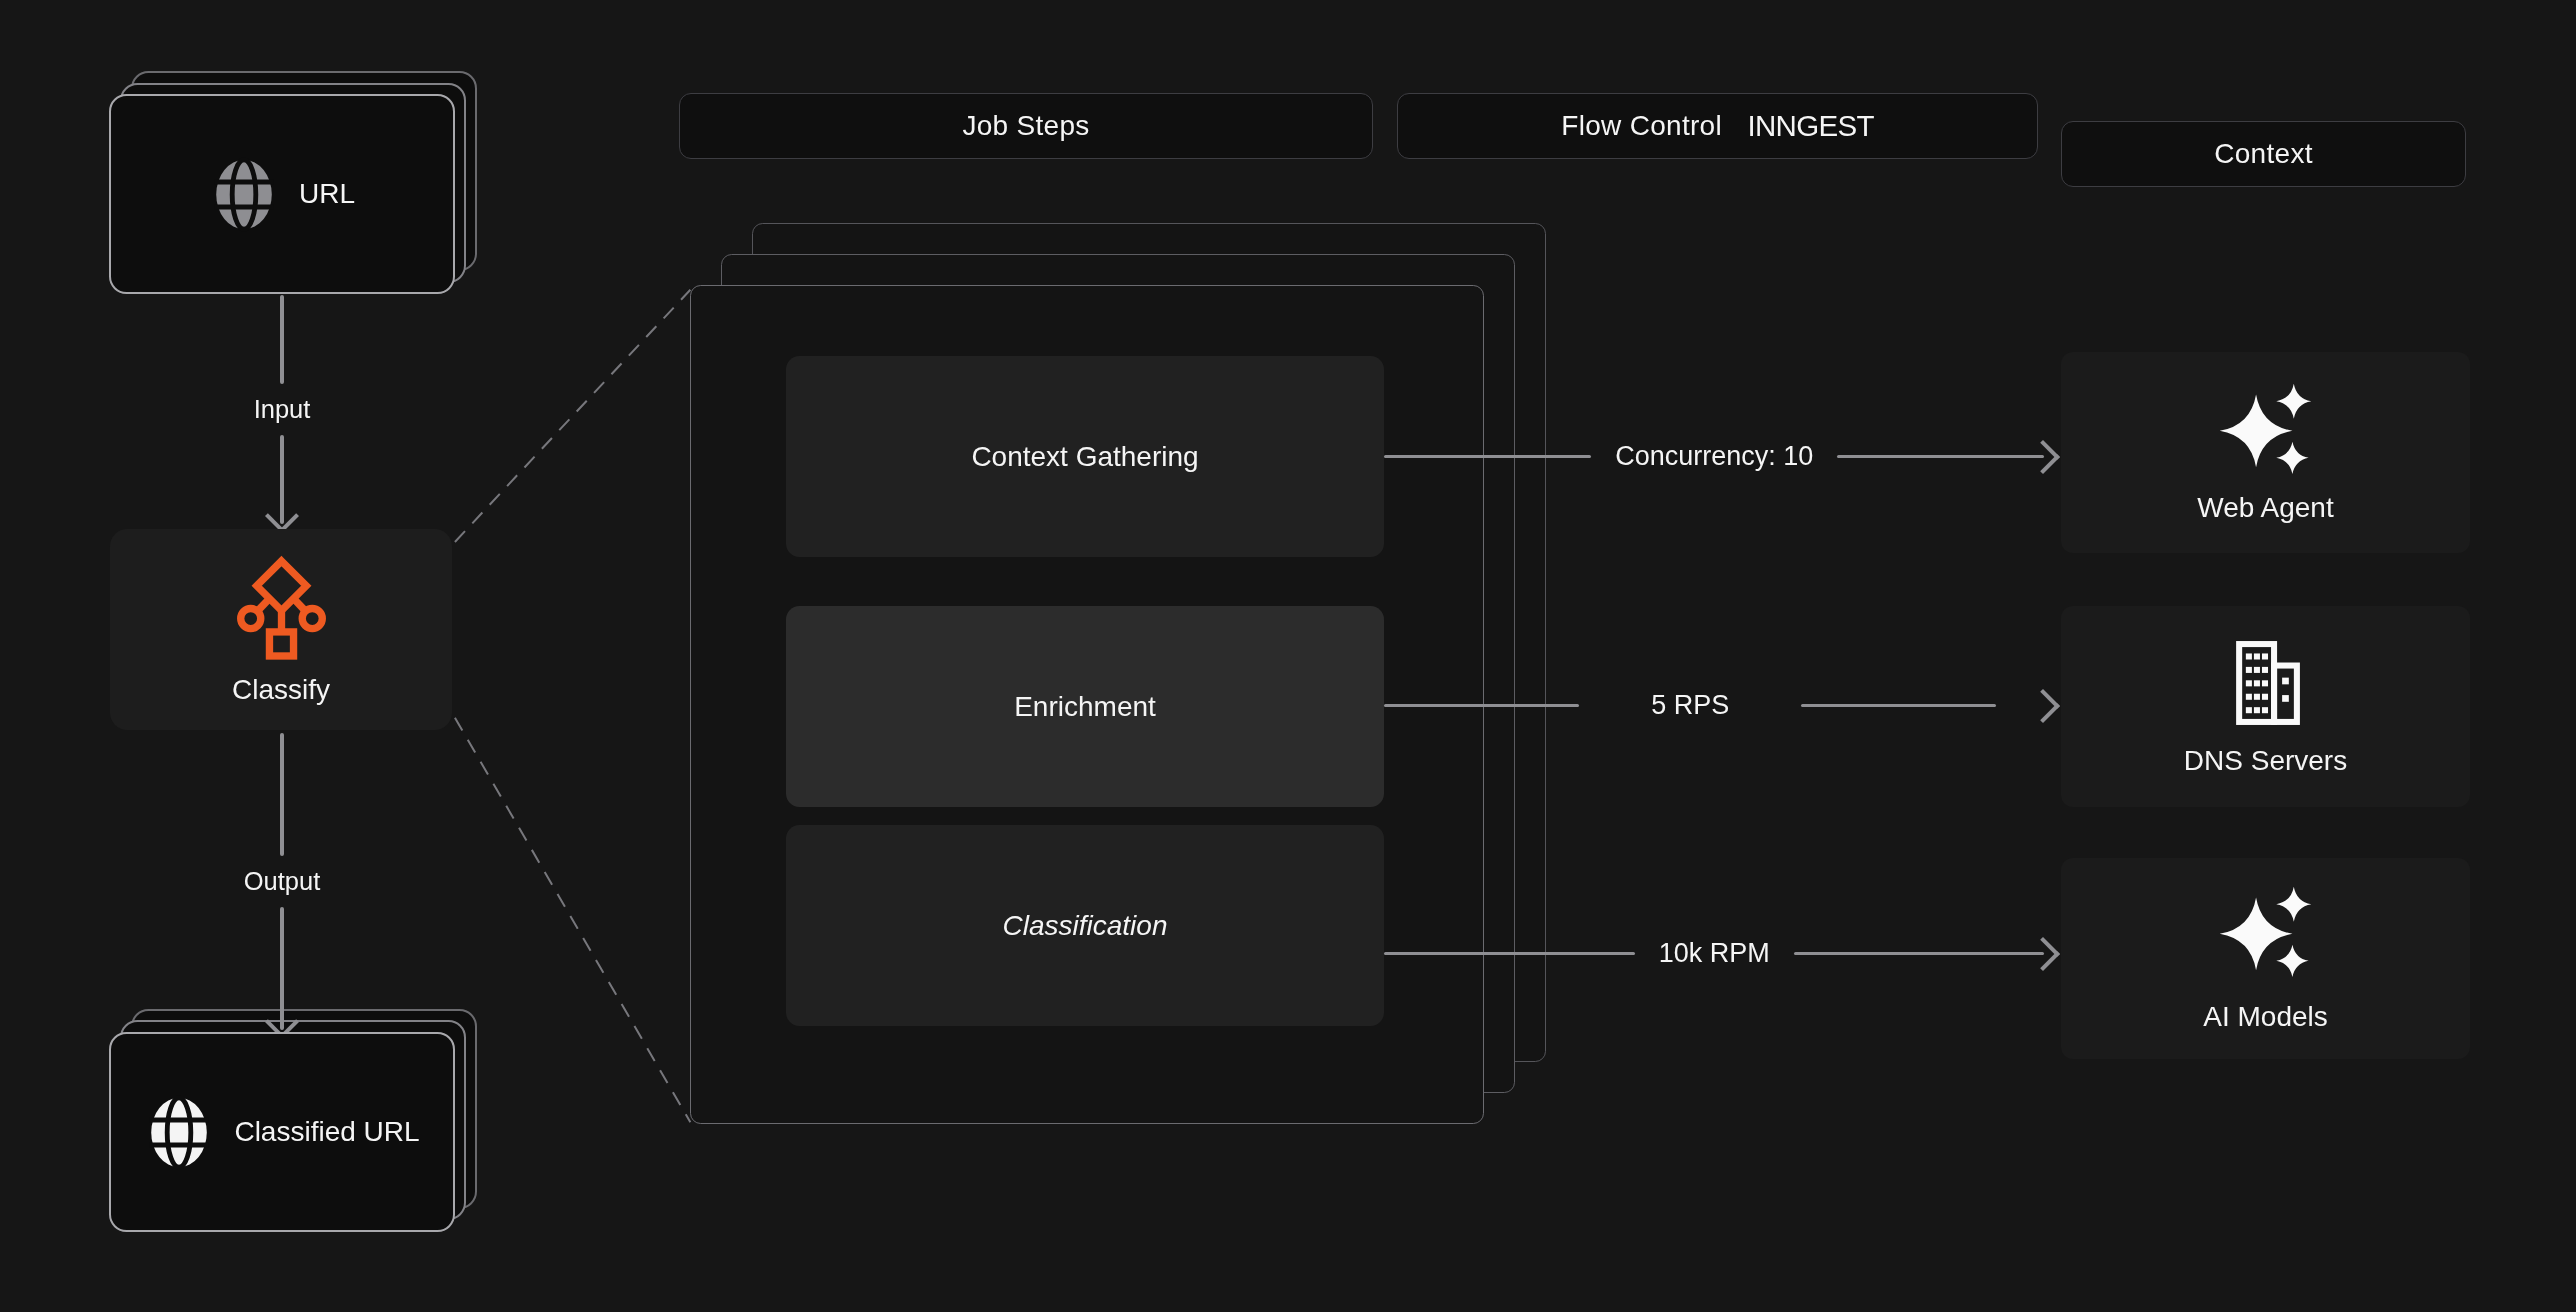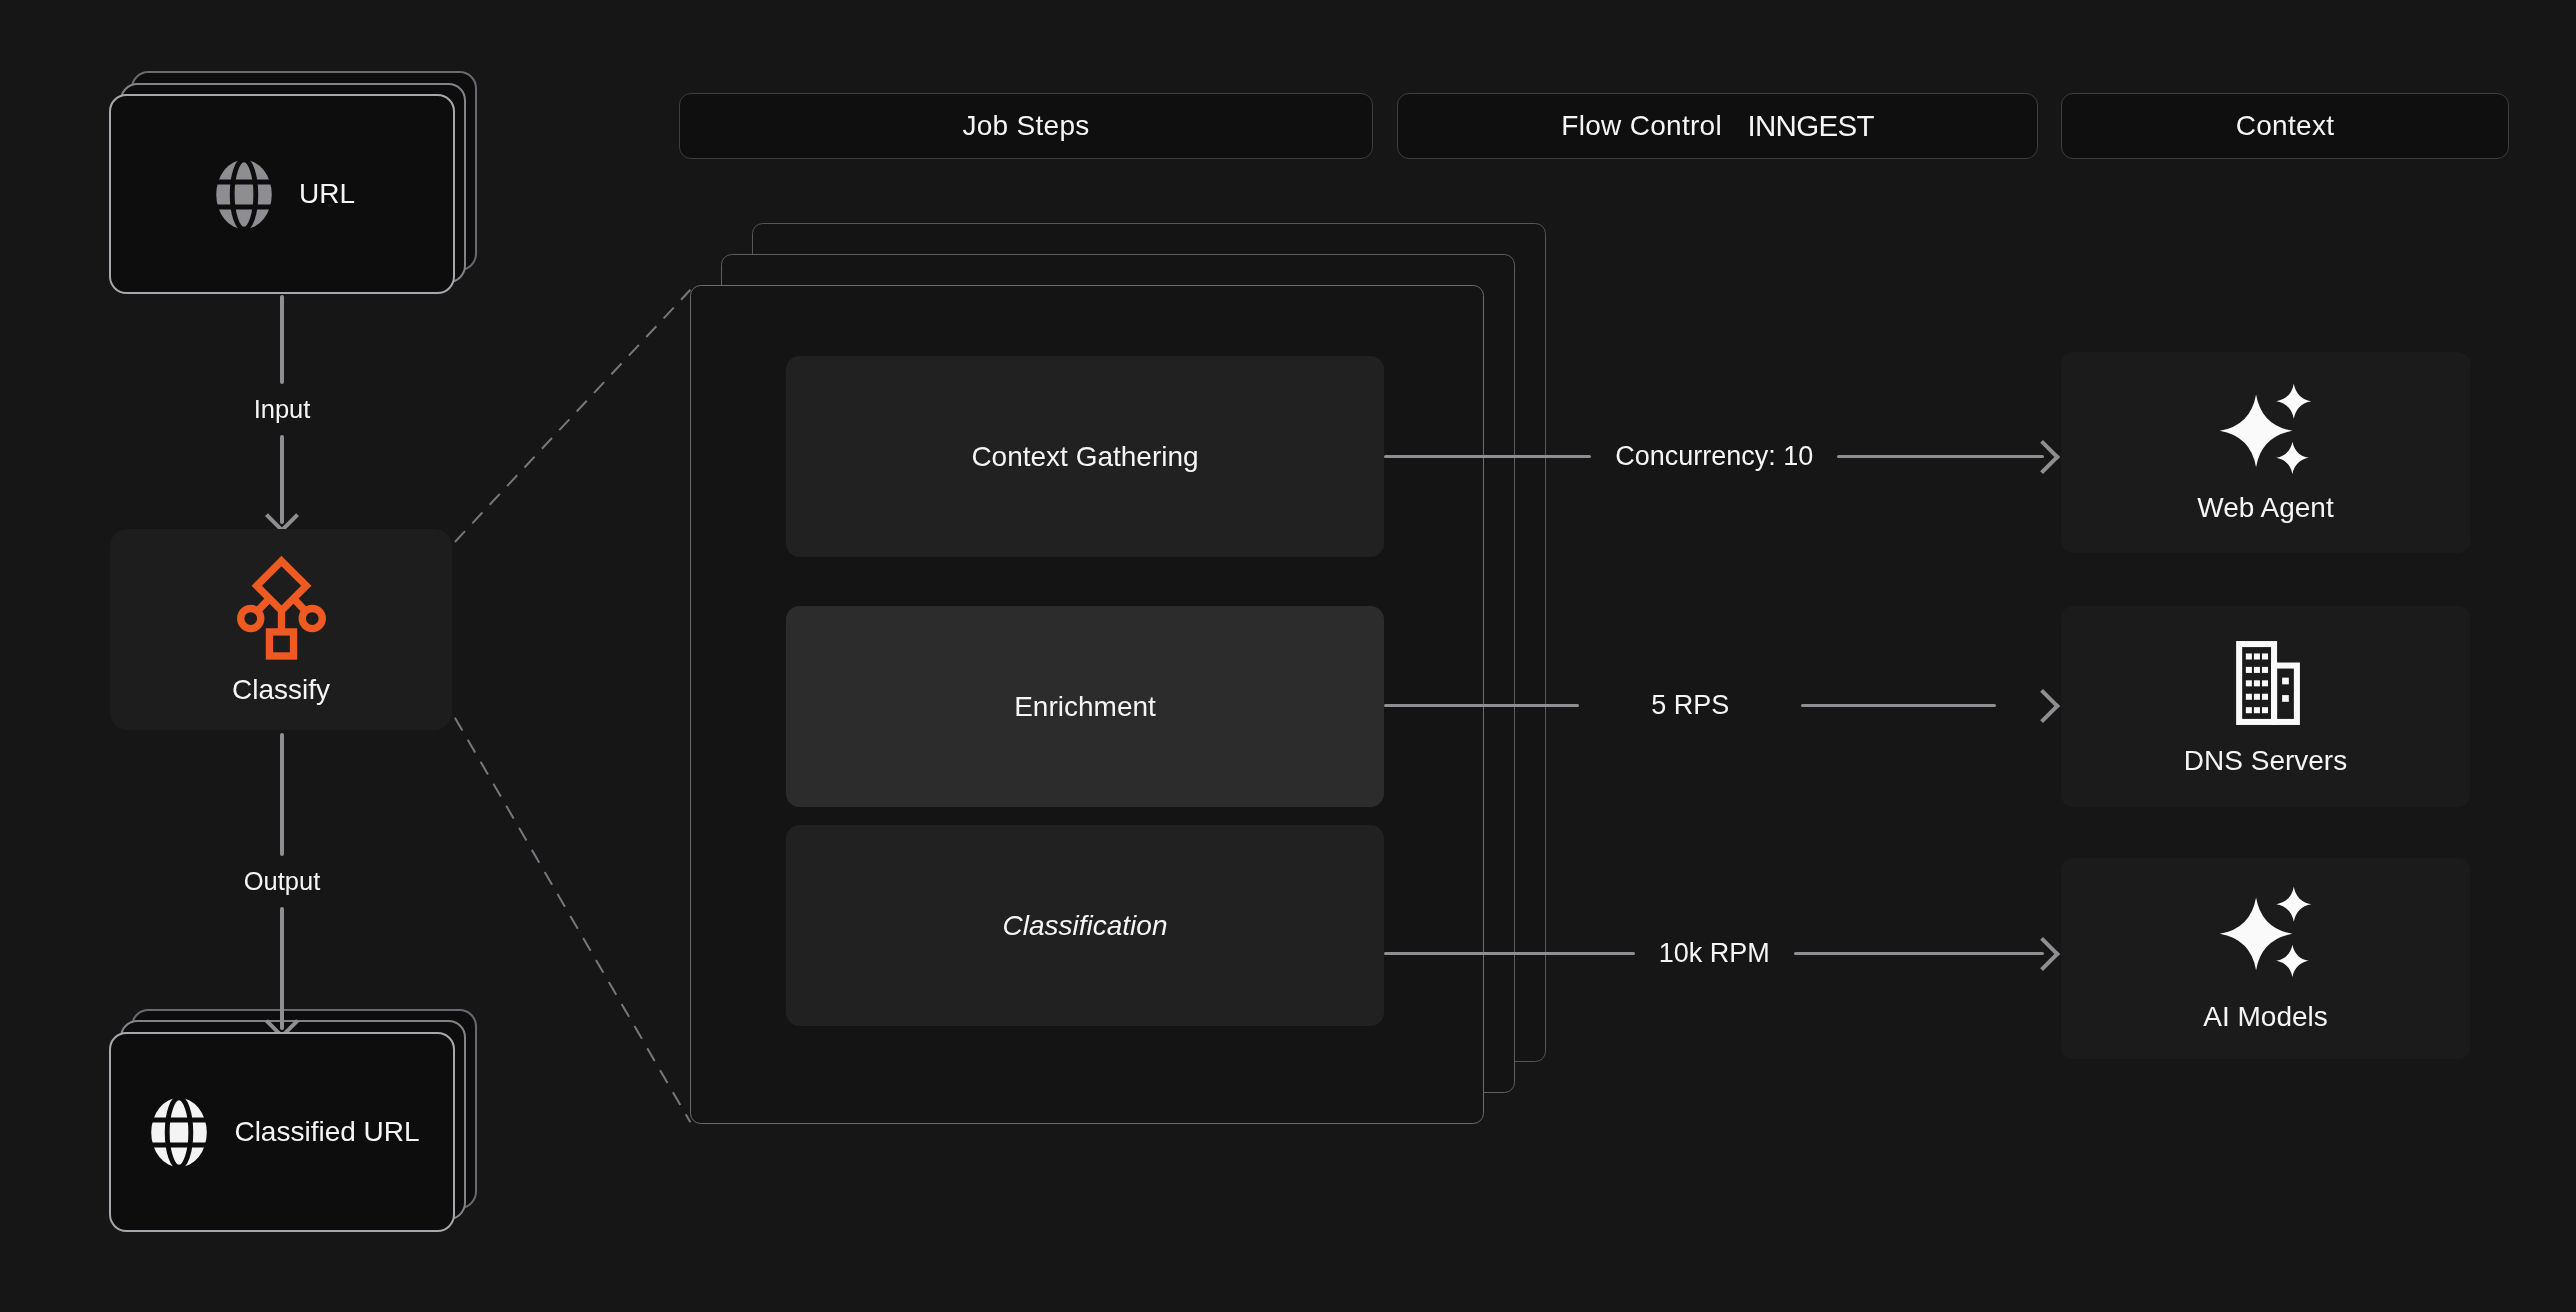--- a/index.html
+++ b/index.html
@@ -8,21 +8,21 @@
     font-family:"Liberation Sans",sans-serif;color:#f5f5f5;overflow:hidden;
   }
   
   .hdr{
     position:absolute;top:93px;height:66px;box-sizing:border-box;
     border:1.3px solid #3d3d42;border-radius:12px;background:#0f0f0f;
     display:flex;align-items:center;justify-content:center;font-size:28px;letter-spacing:0.3px;
   }
   #hdr-job{left:679px;width:694px;}
   #hdr-flow{left:1397px;width:641px;gap:25.5px;}
-  #hdr-ctx{left:2061px;width:448px;}
+  #hdr-ctx{left:2061px;width:405px;margin-top:28px;}
   .brand{font-weight:400;font-size:29.5px;letter-spacing:-0.7px;}
   
   .stack-card{
     position:absolute;width:346px;height:200px;box-sizing:border-box;
     border-radius:17.4px;background:#0d0d0d;
   }
   .stack-card.back{border:2px solid #6a6a6e;}
   .stack-card.mid{border:2px solid #828287;}
   .stack-card.front{
     border:2px solid #a8a8ac;display:flex;flex-direction:row;

